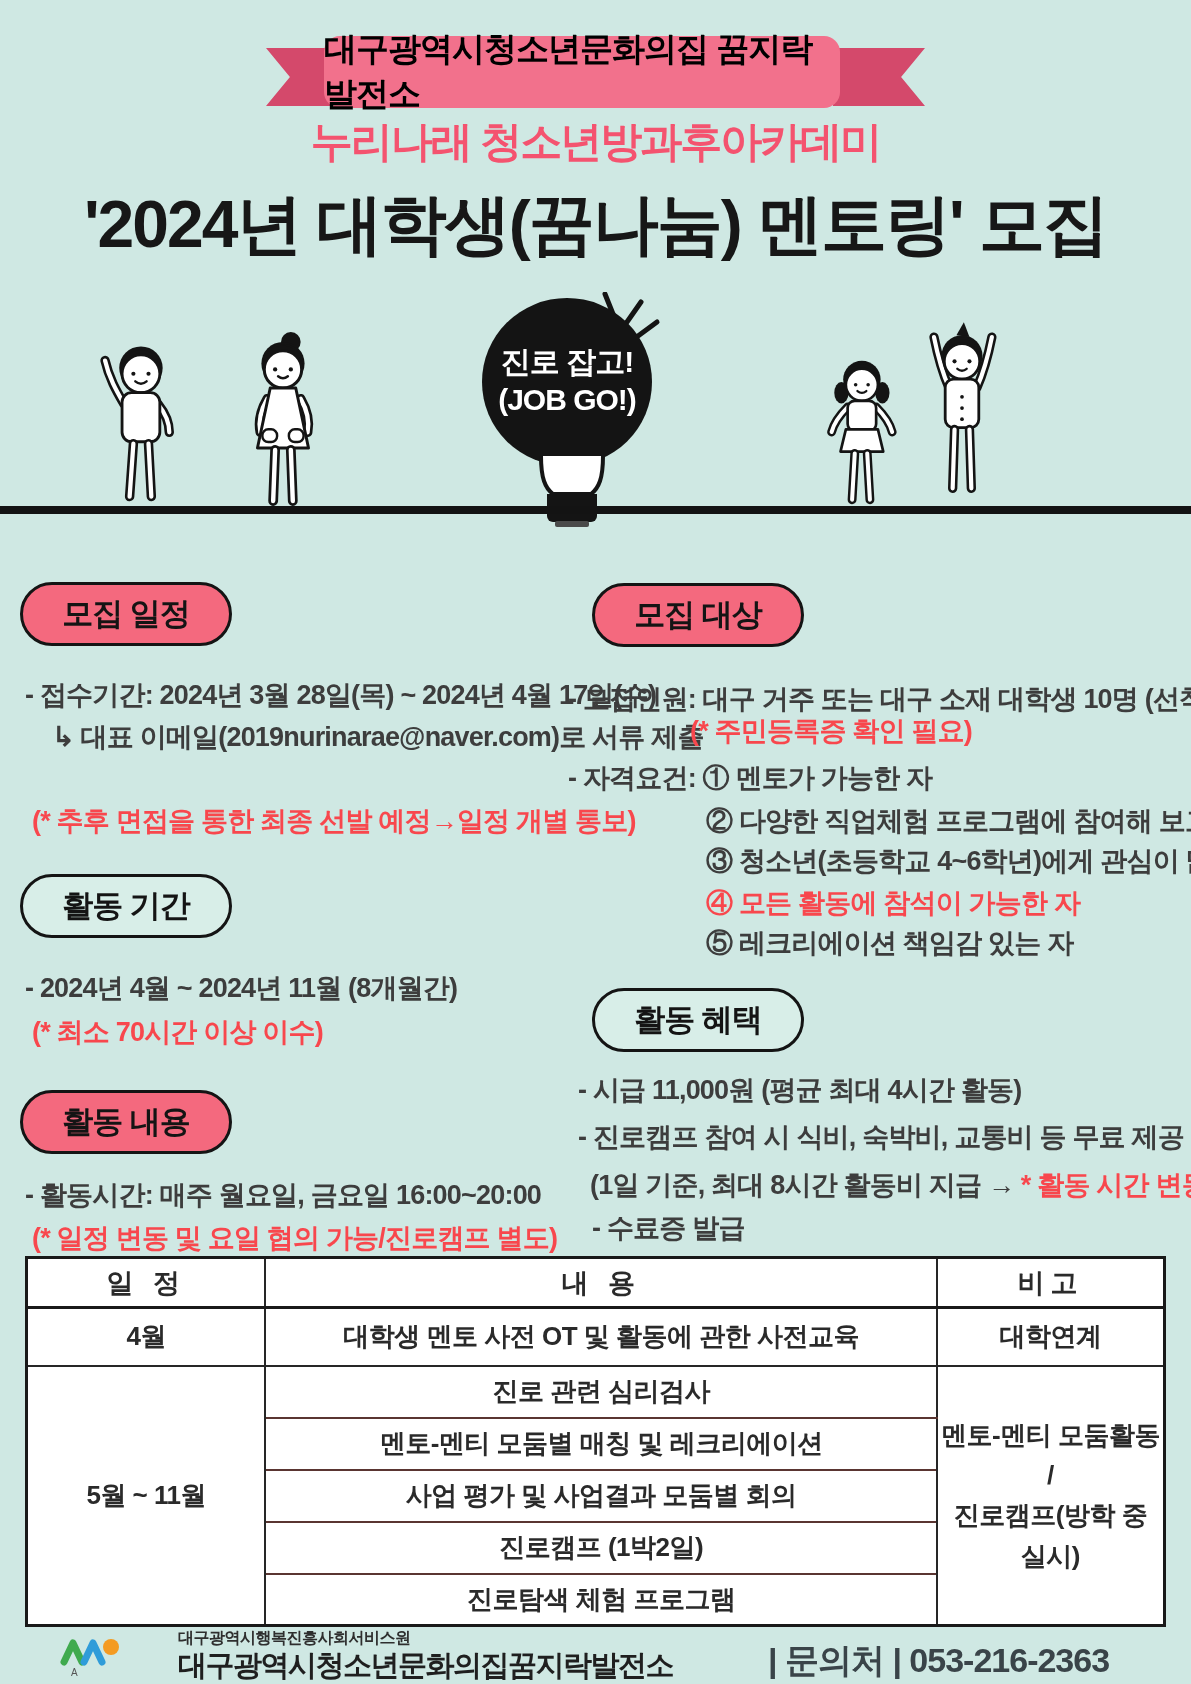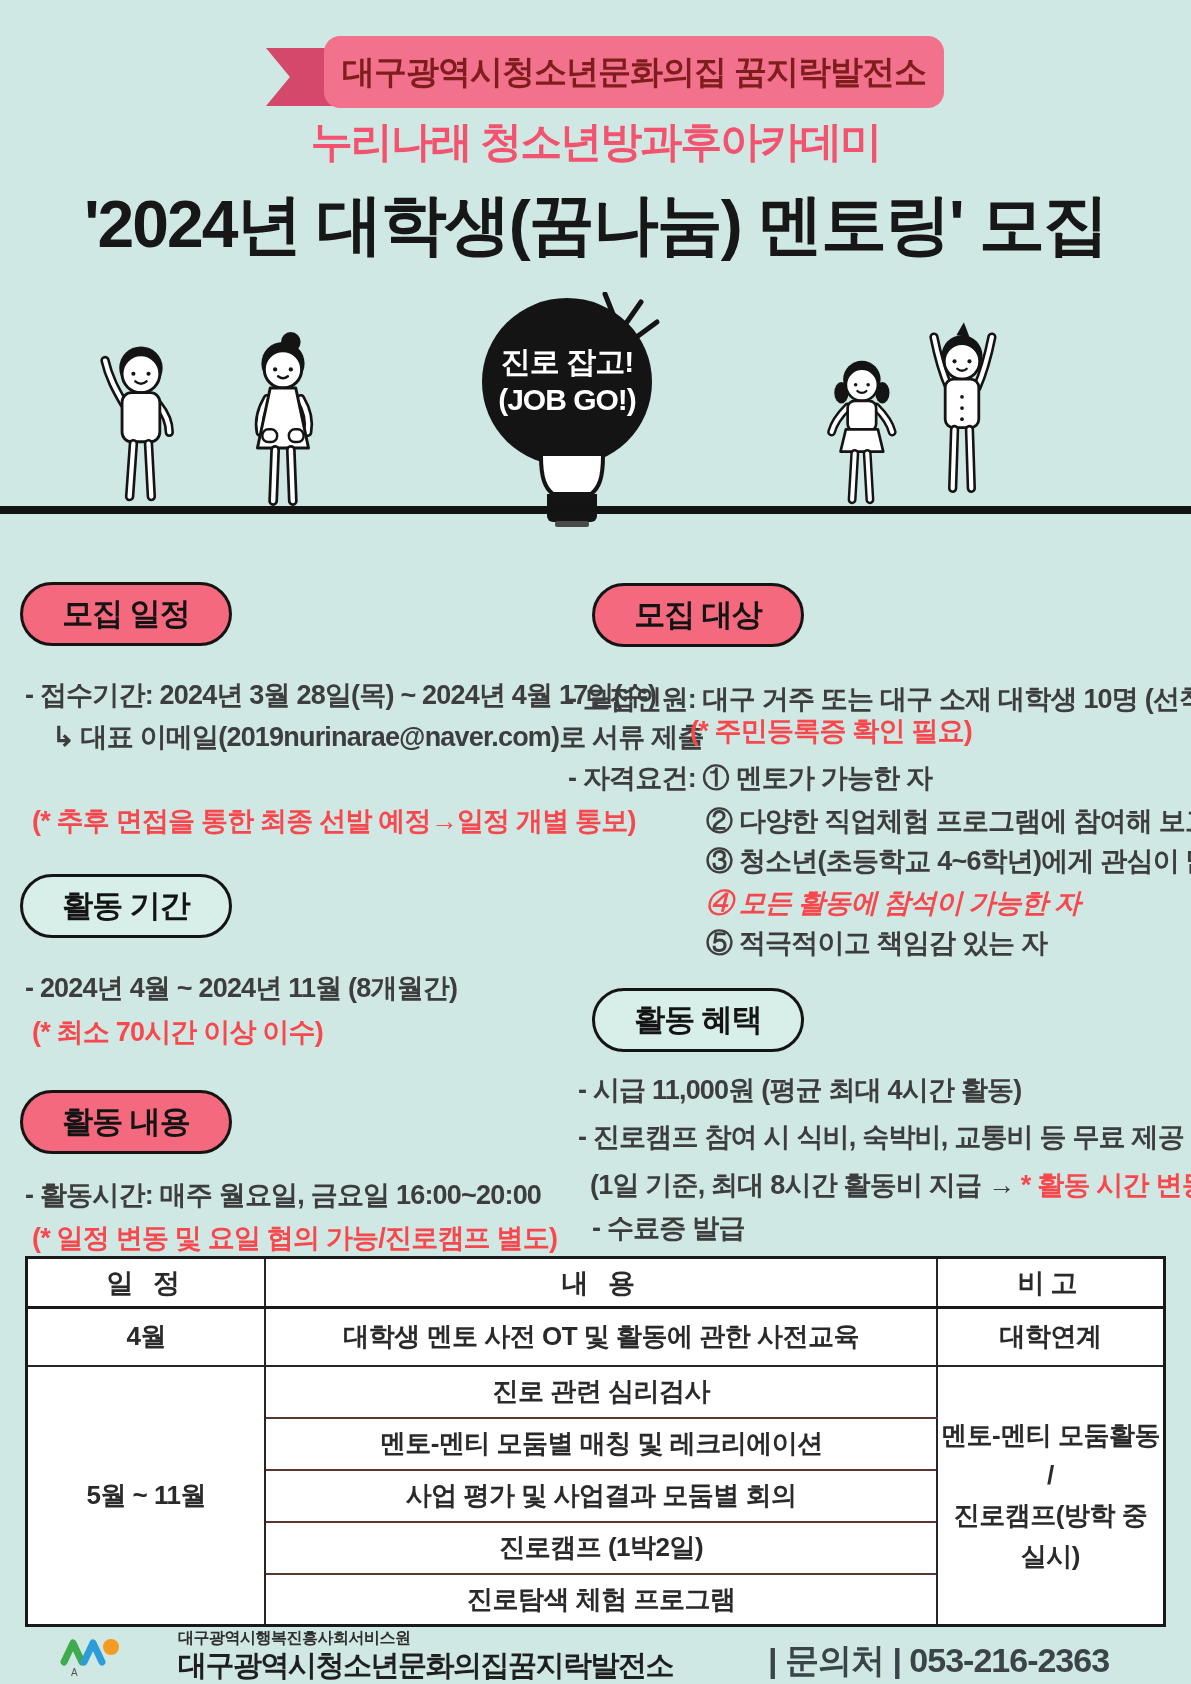--- a/index.html
+++ b/index.html
@@ -4,23 +4,23 @@
 <title>poster</title>
 <style>
   html,body { margin:0; padding:0; }
   body { font-family:"Liberation Sans", sans-serif; }
   .poster { position:relative; width:1191px; height:1684px; background:#cfe8e3; overflow:hidden; }
 
   
   .ribbon-tail { position:absolute; top:48px; width:92px; height:58px; background:#d4496b; }
   .ribbon-tail.left  { left:266px; clip-path:polygon(0 0,100% 0,100% 100%,0 100%,26% 50%); }
   .ribbon-tail.right { left:833px; clip-path:polygon(0 0,100% 0,74% 50%,100% 100%,0 100%); }
-  .ribbon-band { position:absolute; left:324px; top:36px; width:620px; height:72px; background:#f2718c;
+  .ribbon-band { position:absolute; left:324px; top:36px; width:516px; height:72px; background:#f2718c;
     border-radius:16px; display:flex; align-items:center; justify-content:center;
-    color:#7f1d1d; font-size:33px; font-weight:bold; letter-spacing:-1px; }
+    color:#000000; font-size:33px; font-weight:bold; letter-spacing:-1px; }
 
   .title1 { position:absolute; left:0; top:114px; width:100%; text-align:center;
     font-size:42px; font-weight:800; color:#f4536f; letter-spacing:-2px; }
   .title2 { position:absolute; left:0; top:180px; width:100%; text-align:center;
     font-size:66px; font-weight:800; color:#171717; letter-spacing:-2px; }
 
   .figure { position:absolute; }
   .limb-o { fill:none; stroke:#141414; stroke-width:10; stroke-linecap:round; }
   .limb-i { fill:none; stroke:#ffffff; stroke-width:4.5; stroke-linecap:round; }
   .bodyfill { fill:#fff; stroke:#141414; stroke-width:3; stroke-linejoin:round; }
@@ -190,22 +190,22 @@
   <div class="line red" style="left:32px; top:1220px;">(* 일정 변동 및 요일 협의 가능/진로캠프 별도)</div>
 
   <div class="badge pink" style="left:592px; top:583px;">
     <span>모집 대상</span>
   </div>
   <div class="line" style="left:568px; top:681px;">- 모집인원: 대구 거주 또는 대구 소재  대학생 10명 (선착순)</div>
   <div class="line red" style="left:690px; top:713px;">(* 주민등록증 확인 필요)</div>
   <div class="line" style="left:568px; top:760px;">- 자격요건:  ① 멘토가 가능한 자</div>
   <div class="line" style="left:706px; top:803px;">② 다양한 직업체험 프로그램에 참여해 보고 싶은 자</div>
   <div class="line" style="left:706px; top:843px;">③ 청소년(초등학교 4~6학년)에게 관심이 많은  자</div>
-  <div class="line red" style="left:706px; top:885px;font-style:italic;">④ 모든 활동에 참석이 가능한 자</div>
-  <div class="line" style="left:706px; top:925px;">⑤ 적극적이고 책임감 있는 자</div>
+  <div class="line red" style="left:706px; top:885px;">④ 모든 활동에 참석이 가능한 자</div>
+  <div class="line" style="left:706px; top:925px;">⑤ 레크리에이션 책임감 있는 자</div>
 
   <div class="badge teal" style="left:592px; top:988px;">
     <span>활동 혜택</span>
   </div>
   <div class="line" style="left:578px; top:1072px;">- 시급 11,000원 (평균 최대 4시간 활동)</div>
   <div class="line" style="left:578px; top:1119px;">- 진로캠프 참여 시 식비, 숙박비, 교통비 등 무료 제공</div>
   <div class="line" style="left:590px; top:1167px;">
     <span>(1일 기준, 최대 8시간 활동비 지급 → </span><span class="red">* 활동 시간 변동 가능)</span>
   </div>
   <div class="line" style="left:592px; top:1210px;">- 수료증 발급</div>

